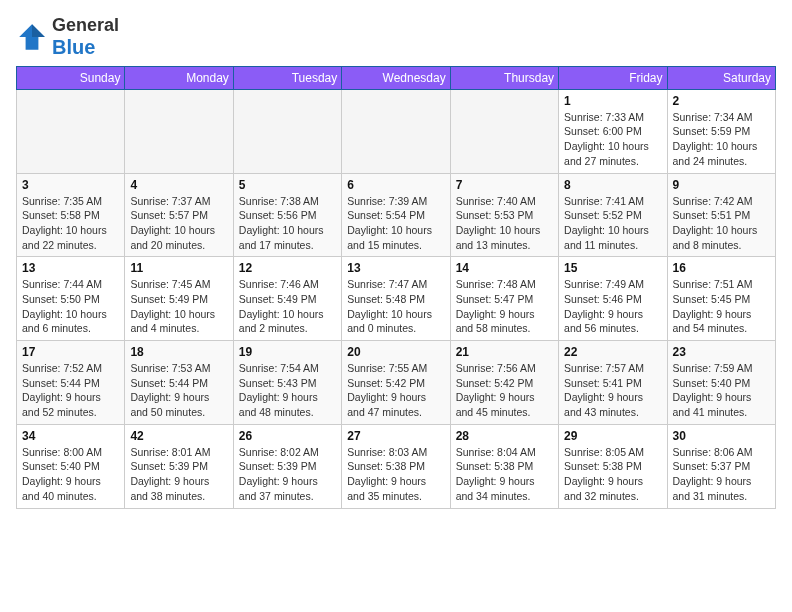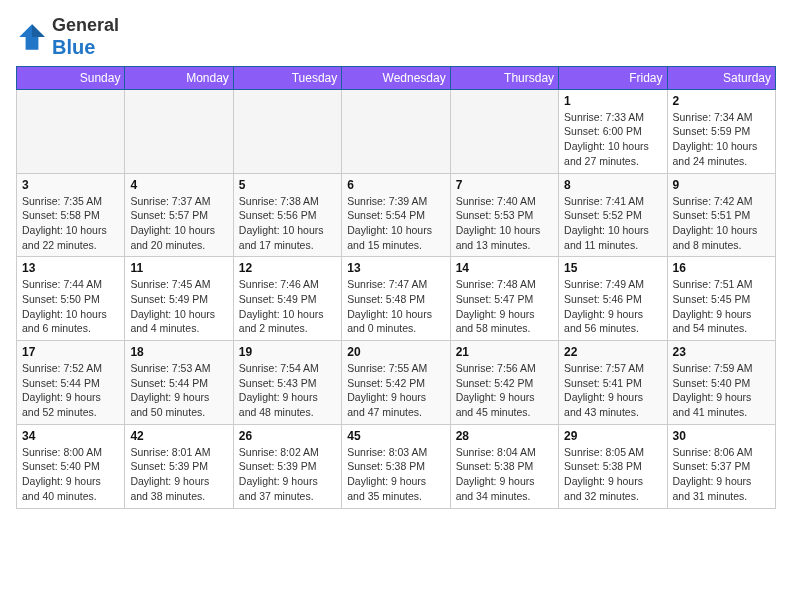--- a/index.html
+++ b/index.html
@@ -237,21 +237,21 @@
         </td>
         <td>
           <div class="day-num">42</div>
           <div class="day-detail">Sunrise: 8:01 AM<br>Sunset: 5:39 PM<br>Daylight: 9 hours and 38 minutes.</div>
         </td>
         <td>
           <div class="day-num">26</div>
           <div class="day-detail">Sunrise: 8:02 AM<br>Sunset: 5:39 PM<br>Daylight: 9 hours and 37 minutes.</div>
         </td>
         <td>
-          <div class="day-num">45</div>
+          <div class="day-num">27</div>
           <div class="day-detail">Sunrise: 8:03 AM<br>Sunset: 5:38 PM<br>Daylight: 9 hours and 35 minutes.</div>
         </td>
         <td>
           <div class="day-num">28</div>
           <div class="day-detail">Sunrise: 8:04 AM<br>Sunset: 5:38 PM<br>Daylight: 9 hours and 34 minutes.</div>
         </td>
         <td>
           <div class="day-num">29</div>
           <div class="day-detail">Sunrise: 8:05 AM<br>Sunset: 5:38 PM<br>Daylight: 9 hours and 32 minutes.</div>
         </td>

